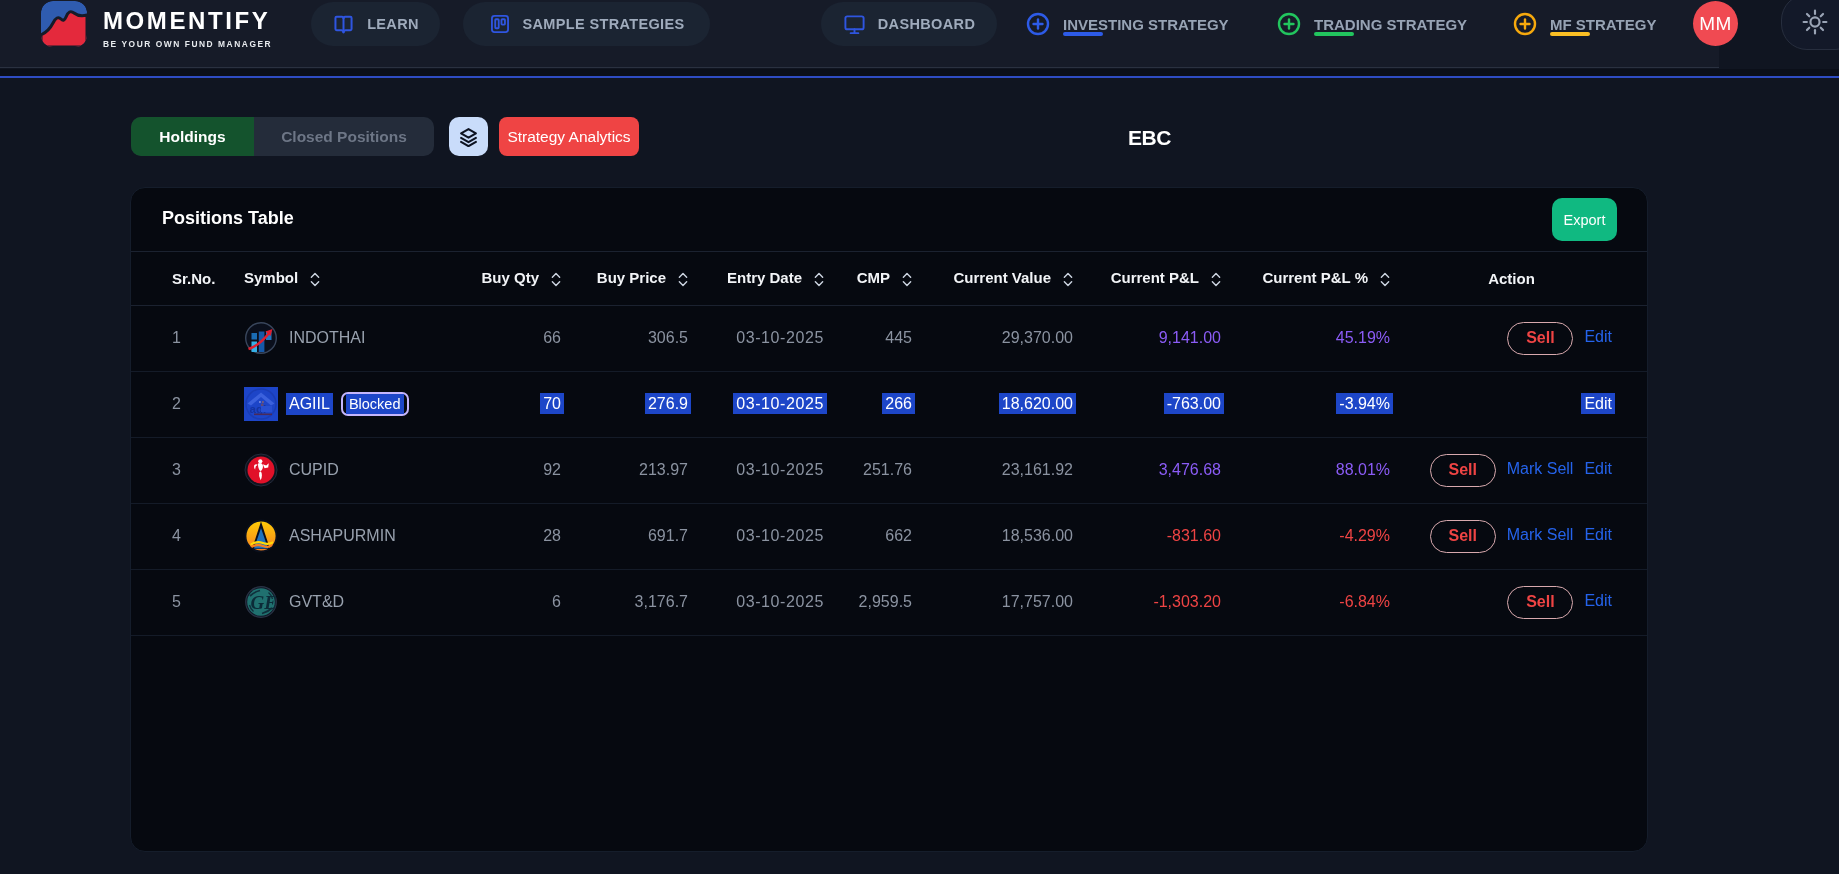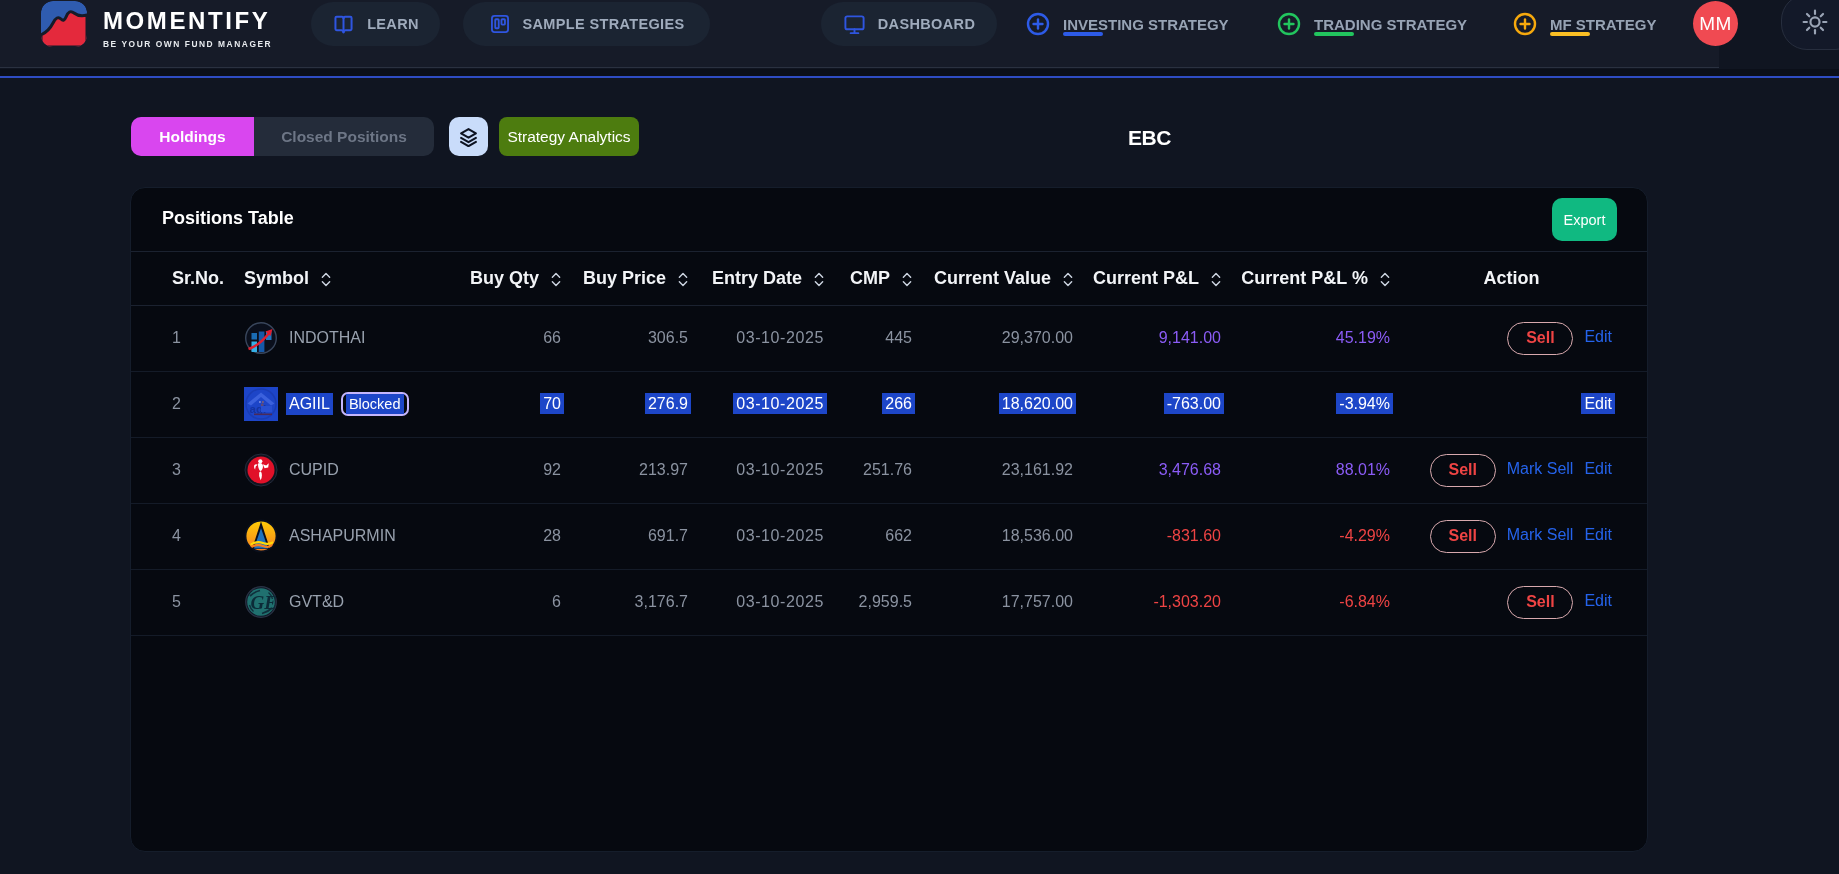--- a/index.html
+++ b/index.html
@@ -11,33 +11,33 @@
 .brand { position:absolute; left:103px; top:7px; color:#fff; }
 .brand .t1 { font-size:24px; font-weight:bold; letter-spacing:2.6px; }
 .brand .t2 { font-size:8.4px; font-weight:bold; letter-spacing:1.55px; color:#e8ebef; margin-top:4px; }
 .navbtn { position:absolute; top:2px; height:44px; background:#1b2432; border-radius:22px; display:flex; align-items:center; justify-content:center; gap:12px; color:#9fabbc; font-size:14.5px; font-weight:bold; letter-spacing:0.35px; }
 .stratlink { position:absolute; top:0; height:48px; display:flex; align-items:center; gap:13px; color:#97a3b4; font-size:15px; font-weight:bold; letter-spacing:0px; }
 .underbar { position:absolute; height:4px; border-radius:2px; top:32px; }
 .avatar { position:absolute; left:1693px; top:1px; width:45px; height:45px; border-radius:50%; background:#f04a52; color:#fff; font-weight:normal; font-size:19px; display:flex; align-items:center; justify-content:center; letter-spacing:0.5px; }
 .sunbox { position:absolute; left:1781px; top:-6px; width:80px; height:56px; background:#131929; border:1px solid #272e3e; border-radius:26px; display:flex; align-items:center; justify-content:flex-start; padding-left:20px; }
 
 .seg { position:absolute; left:131px; top:117px; height:39px; background:#242c3a; border-radius:10px; display:flex; overflow:hidden; }
-.seg .a { width:123px; background:#d946ef; color:#fff; font-weight:bold; font-size:15.5px; display:flex; align-items:center; justify-content:center; }
+.seg .a { width:123px; background:#14532d; color:#fff; font-weight:bold; font-size:15.5px; display:flex; align-items:center; justify-content:center; }
 .seg .b { width:180px; color:#6d7686; font-weight:bold; font-size:15.5px; display:flex; align-items:center; justify-content:center; }
 .layersbtn { position:absolute; left:449px; top:117px; width:39px; height:39px; background:#c9dcfa; border-radius:10px; display:flex; align-items:center; justify-content:center; }
-.sabtn { position:absolute; left:499px; top:117px; width:140px; height:39px; background:#4d7c0f; border-radius:8px; color:#fff; font-size:15.5px; display:flex; align-items:center; justify-content:center; }
+.sabtn { position:absolute; left:499px; top:117px; width:140px; height:39px; background:#ef4444; border-radius:8px; color:#fff; font-size:15.5px; display:flex; align-items:center; justify-content:center; }
 .ebc { position:absolute; left:1128px; top:126px; color:#fff; font-weight:bold; font-size:21px; letter-spacing:-0.5px; }
 
 .card { position:absolute; left:130px; top:187px; width:1518px; height:665px; background:#060910; border-radius:15px; border:1px solid #151d2b; }
 .cardhead { position:relative; height:64px; border-bottom:1px solid #1b2230; }
 .cardhead .title { position:absolute; left:31px; top:20px; color:#fff; font-weight:bold; font-size:18px; }
 .exportbtn { position:absolute; right:30px; top:10px; width:65px; height:43px; background:#10b981; border-radius:10px; color:#fff; font-size:14.5px; display:flex; align-items:center; justify-content:center; }
 table { border-collapse:collapse; table-layout:fixed; width:1516px; }
 col.c1{width:105px} col.c2{width:192px} col.c3{width:141px} col.c4{width:127px} col.c5{width:136px} col.c6{width:88px} col.c7{width:161px} col.c8{width:148px} col.c9{width:169px} col.c10{width:249px}
-thead th { height:53px; color:#f2f4f7; font-size:18px; font-weight:bold; border-bottom:1px solid #1b2230; white-space:nowrap; }
+thead th { height:53px; color:#f2f4f7; font-size:15px; font-weight:bold; border-bottom:1px solid #1b2230; white-space:nowrap; }
 tbody td { height:66px; border-bottom:1px solid #141b28; font-size:16px; color:#8b93a1; white-space:nowrap; }
 tbody tr:last-child td { border-bottom:1px solid #141b28; }
 th.l, td.l { text-align:left; padding-left:41px; }
 th.sym, td.sym { text-align:left; padding-left:8px; }
 th.r, td.r { text-align:right; padding-right:8px; }
 th.act { text-align:center; padding-right:22px; }
 td.act { text-align:right; padding-right:35px; }
 .tharr { display:inline-flex; flex-direction:column; vertical-align:middle; margin-left:12px; }
 .green { color:#8b5cf6; }
 td.date { letter-spacing:0.6px; }

